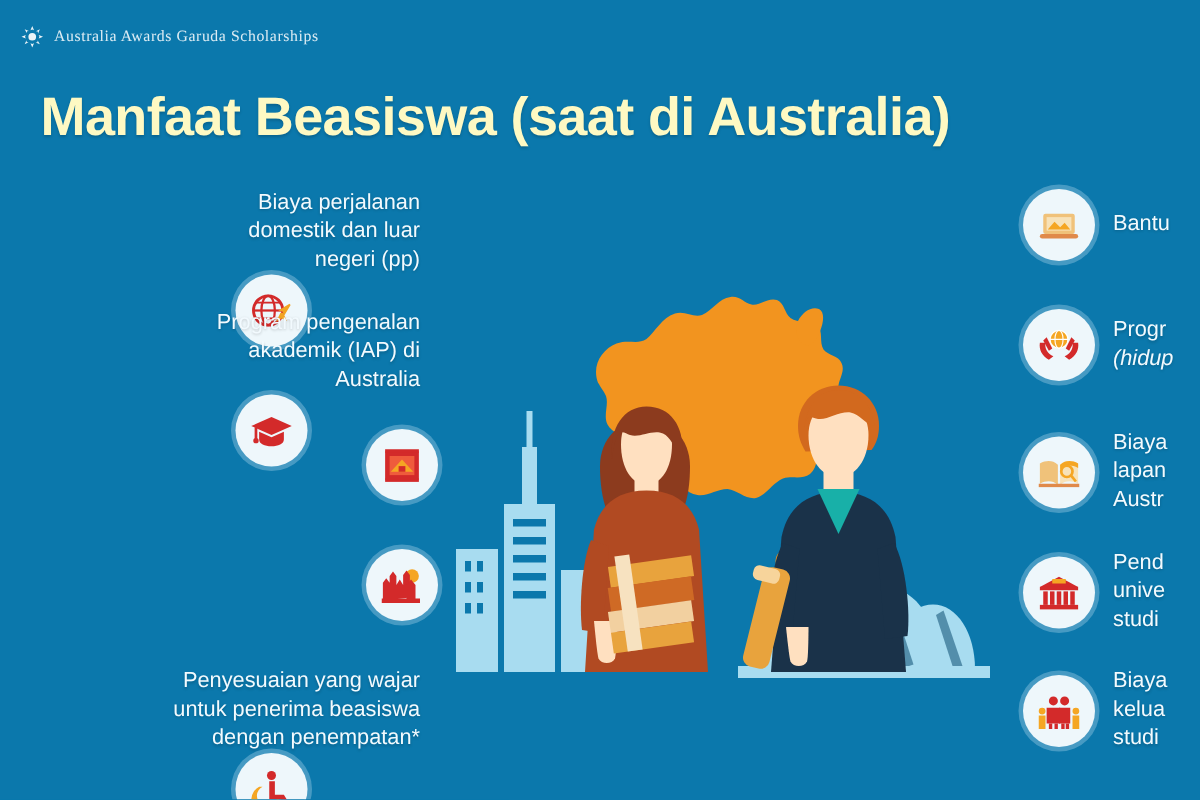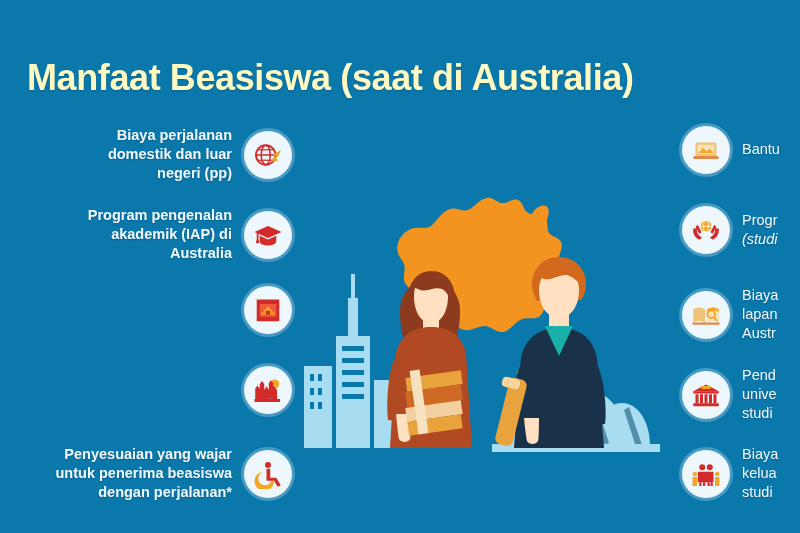--- a/index.html
+++ b/index.html
@@ -53,21 +53,21 @@
   
   .col { position:absolute; top:118px; }
   #col-left  { left:0;   width:300px; }
   #col-right { left:672px; width:200px; }
 
   .benefit {
     display:flex;
     align-items:center;
     position:absolute;
   }
-  #col-left .benefit  { flex-direction:row;  justify-content:flex-end; right:8px;font-weight:bold; }
+  #col-left .benefit  { flex-direction:column;  justify-content:flex-end; right:8px; }
   #col-right .benefit { flex-direction:row;  justify-content:flex-start; left:10px; }
 
   .benefit-label {
     font-size:14.5px;
     line-height:1.32;
     color:#f2fafe;
     text-shadow:0 1px 2px rgba(0,0,0,.20);
     white-space:pre-line;
   }
   #col-left .benefit-label  { text-align:right; margin-right:12px; width:210px; }
@@ -93,20 +93,36 @@
     left:296px; top:178px;
     width:368px; height:290px;
   }
   #illustration svg { display:block; width:100%; height:100%; }
 </style>
 </head>
 <body>
 
 <div id="slide">
 
+  <div id="logo-bar">
+    <svg id="logo-mark" viewBox="0 0 24 24">
+      <g fill="#ffffff">
+        <circle cx="12" cy="12" r="4.1"></circle>
+        <path d="M12 0.5l1.9 4.6L12 4.3 10.1 5.1z"></path>
+        <path d="M12 23.5l-1.9-4.6 1.9.8 1.9-.8z"></path>
+        <path d="M0.5 12l4.6-1.9-.8 1.9.8 1.9z"></path>
+        <path d="M23.5 12l-4.6 1.9.8-1.9-.8-1.9z"></path>
+        <path d="M3.9 3.9l4.5 1.9-1.9.3-.3 1.9z"></path>
+        <path d="M20.1 20.1l-4.5-1.9 1.9-.3.3-1.9z"></path>
+        <path d="M20.1 3.9l-1.9 4.5-.3-1.9-1.9-.3z"></path>
+        <path d="M3.9 20.1l1.9-4.5.3 1.9 1.9.3z"></path>
+      </g>
+    </svg>
+    <span id="logo-text">Australia Awards Garuda Scholarships</span>
+  </div>
 
   <h1 id="title">Manfaat Beasiswa (saat di Australia)</h1>
 
   <div id="illustration">
     <svg viewBox="0 0 368 290" preserveAspectRatio="xMidYMid meet">
 
       <g>
         <path fill="#f2941f" d="M103 78c-5-12 2-23 12-27 8-3 14 1 20-3 6-5 10-14 19-17 7-2 12 3 18 1 7-3 11-11 19-12 6-1 9 4 14 5 6 1 11-5 17-3 5 2 5 9 9 12 5 4 13 1 18 5 4 4 1 11 4 16 3 4 10 4 12 9 3 6-3 12-2 18 1 7 7 12 5 19-2 8-12 10-16 17-4 6-2 15-8 20-5 4-12 1-18 3-7 3-11 11-18 13-7 1-12-5-19-6-7 0-13 5-20 4-8-1-12-9-19-12-6-3-14-1-19-6-5-4-3-12-7-17-4-5-12-6-15-12-3-6 1-13-1-19-2-5-7-8-5-14z"></path>
 
         <ellipse fill="#f2941f" cx="232" cy="196" rx="11" ry="9"></ellipse>
@@ -234,21 +250,21 @@
           <path fill="#d32a2a" d="M3 34V18l3-4 3 4v-6l3-4 3 4v8l3-5 3 5v-9l3-4 3 4v20z"></path>
           <path fill="#d32a2a" d="M24 34V20l4-5 4 5v14z"></path>
           <rect x="2" y="32" width="34" height="4" fill="#d32a2a"></rect>
         </svg>
       </span>
     </div>
 
     <div class="benefit" style="top:327px;">
       <span class="benefit-label">Penyesuaian yang wajar
 untuk penerima beasiswa
-dengan perjalanan*</span>
+dengan penempatan*</span>
       <span class="icon-badge">
         <svg viewBox="0 0 40 40" width="30" height="30">
           <path fill="#f5a623" d="M9 18a13 13 0 1 0 19 13l-3-4a9 9 0 1 1-13-9z"></path>
           <circle cx="20" cy="8" r="4" fill="#d32a2a"></circle>
           <path fill="#d32a2a" d="M18 13h5v12h8l6 10-4 2-5-8h-10z"></path>
         </svg>
       </span>
     </div>
   </div>
 
@@ -272,21 +288,21 @@
           <circle cx="20" cy="15" r="8" fill="#f5a623"></circle>
           <circle cx="20" cy="15" r="8" fill="none" stroke="#fff" stroke-width="1.2"></circle>
           <ellipse cx="20" cy="15" rx="3.6" ry="8" fill="none" stroke="#fff" stroke-width="1"></ellipse>
           <line x1="12" y1="15" x2="28" y2="15" stroke="#fff" stroke-width="1"></line>
           <path fill="#d32a2a" d="M3 18c-1 6 2 12 8 15l4-3c-5-2-8-7-7-12z"></path>
           <path fill="#d32a2a" d="M37 18c1 6-2 12-8 15l-4-3c5-2 8-7 7-12z"></path>
           <path fill="#d32a2a" d="M9 13l5 10-3 2-5-9z"></path>
           <path fill="#d32a2a" d="M31 13l-5 10 3 2 5-9z"></path>
         </svg>
       </span>
-      <span class="benefit-label">Progr<br><em>(studi</em></span>
+      <span class="benefit-label">Progr<br><em>(hidup</em></span>
     </div>
 
     <div class="benefit" style="top:168px;">
       <span class="icon-badge">
         <svg viewBox="0 0 40 40" width="30" height="30">
           <path fill="#f0c27a" d="M3 12c6-3 11-3 16 1v18c-5-4-10-4-16-1z"></path>
           <path fill="#f7e2b8" d="M37 12c-6-3-11-3-16 1v18c5-4 10-4 16-1z"></path>
           <path fill="#f5a623" d="M21 13c5-4 10-4 16-1v4c-6-3-11-3-16 1z"></path>
           <circle cx="27" cy="19" r="5" fill="none" stroke="#f5a623" stroke-width="2.4"></circle>
           <line x1="31" y1="23" x2="35" y2="28" stroke="#f5a623" stroke-width="2.4"></line>

